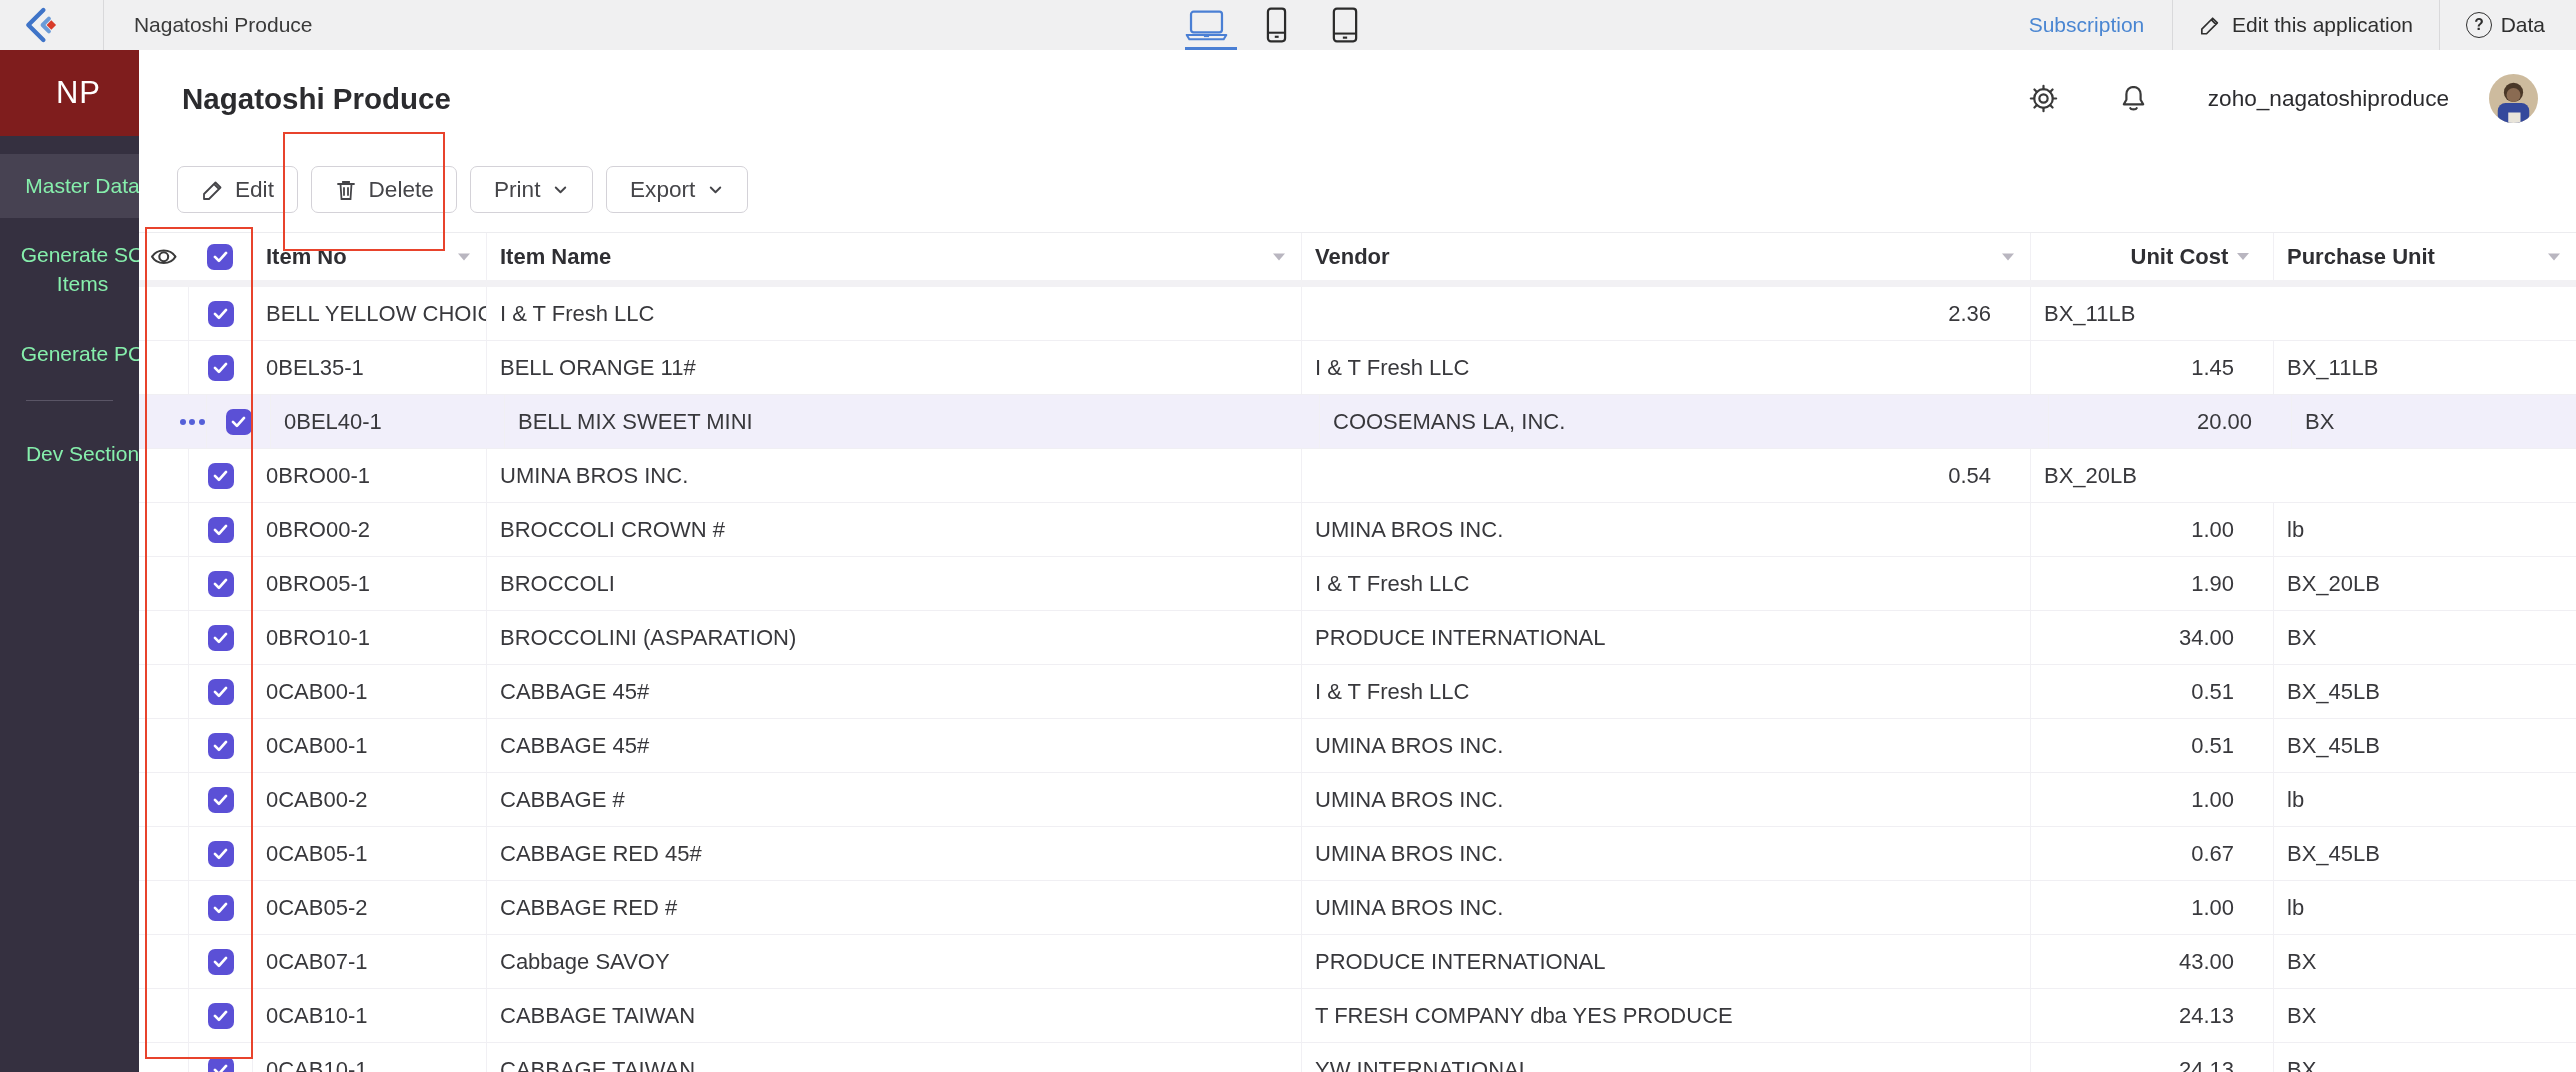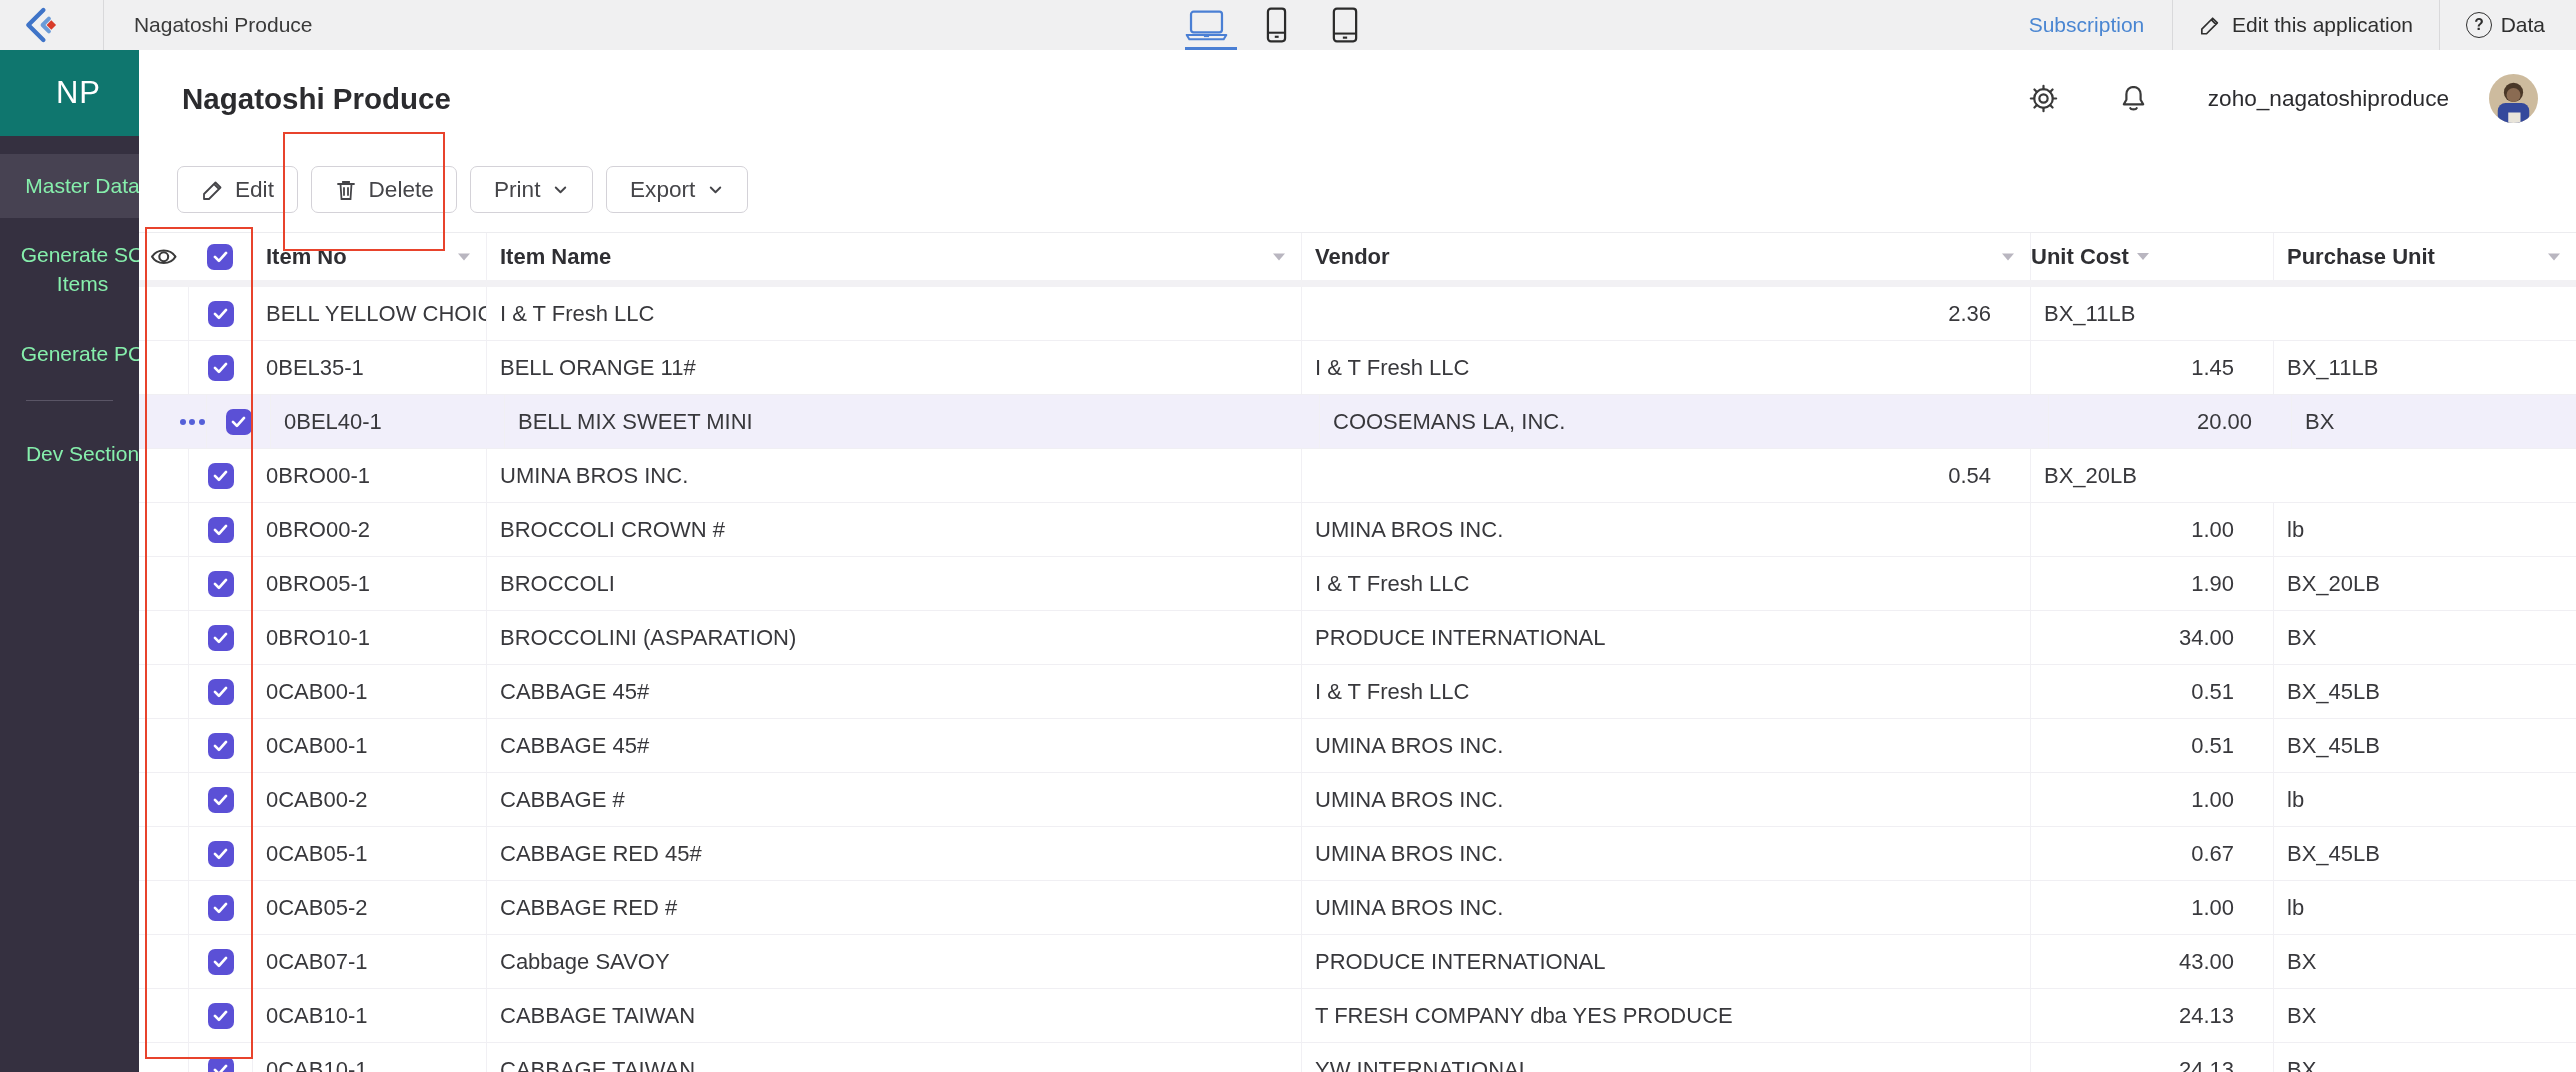--- a/index.html
+++ b/index.html
@@ -25,21 +25,21 @@
   .dev-underline{position:absolute;left:0px;bottom:-1.7px;width:52px;height:5.2px;background:#4a7fd4;}
   .topbar-right{position:absolute;right:0;top:0;height:50px;display:flex;align-items:center;}
   .tb-link{font-size:21px;color:#4a86d2;margin:0 28px;}
   .tb-item{display:flex;align-items:center;font-size:21px;color:#2f2f2f;margin:0 26px;}
   .tb-item svg{margin-right:10.4px;}
   .help-circle{width:24px;height:24px;border:1.7px solid #2f2f2f;border-radius:50%;display:flex;
     align-items:center;justify-content:center;font-size:15.6px;font-weight:bold;color:#2f2f2f;margin-right:8.7px;}
   .topbar-right .last{margin-right:31px;}
   
   .sidebar{position:absolute;left:0;top:50px;width:139px;height:1022px;background:#353040;overflow:hidden;}
-  .sidebar-logo{position:absolute;left:0;top:0;width:157px;height:86px;background:#0f766e;
+  .sidebar-logo{position:absolute;left:0;top:0;width:157px;height:86px;background:#7f1d1d;
     color:#ffffff;font-size:31px;display:flex;align-items:center;justify-content:center;letter-spacing:0.9px;}
   .nav-item{position:absolute;left:0;width:165px;color:#86efac;font-size:21px;line-height:29.5px;
     display:flex;align-items:center;justify-content:center;text-align:center;white-space:nowrap;overflow:hidden;cursor:pointer;}
   .nav-item.active{background:#474252;}
   .nav-0{top:104px;height:64px;}
   .nav-1{top:186px;height:66px;white-space:normal;}
   .nav-2{top:286px;height:35px;}
   .nav-3{top:386px;height:35px;}
   .side-divider{position:absolute;left:26px;top:350px;width:87px;height:0.9px;background:#5a5566;}
   
@@ -63,21 +63,21 @@
   .grid{position:absolute;left:0;top:182px;width:2437px;border-top:0.9px solid #ececef;}
   .gridrow{display:grid;grid-template-columns:49px 64px 234px 815px 729px 243px 1fr;align-items:center;}
   .ghead{height:47px;background:#ffffff;}
   .gband{height:7px;background:#f2f1f4;}
   .hcell{position:relative;height:47px;display:flex;align-items:center;
     font-size:22px;font-weight:bold;color:#2f2f33;}
   .pad{padding-left:13px;}
   .filter-arrow{width:0;height:0;border-left:6px solid transparent;border-right:6px solid transparent;
     border-top:7.8px solid #b9b6c0;cursor:pointer;}
   .fa-abs{position:absolute;right:15.6px;top:50%;transform:translateY(-50%);}
-  .h-right{justify-content:flex-start;padding-right:24px;}
+  .h-right{justify-content:flex-end;padding-right:24px;}
   .h-right .filter-arrow{margin-left:8.7px;}
   .trow{height:53px;border-bottom:0.9px solid #f0eff3;background:#ffffff;cursor:pointer;}
   .trow.selected{background:#f1effa;padding-left:18px;}
   .cell{height:100%;display:flex;align-items:center;font-size:22px;color:#38383c;overflow:hidden;white-space:nowrap;}
   .cb-cell{justify-content:center;}
   .c-sep{border-left:0.9px solid #f1f0f4;}
   .num{justify-content:flex-end;padding-right:39px;}
   .checkbox{width:26px;height:26px;border-radius:7px;background:#5b50d6;display:flex;
     align-items:center;justify-content:center;cursor:pointer;flex:0 0 auto;}
   .checkbox svg{display:block;}

